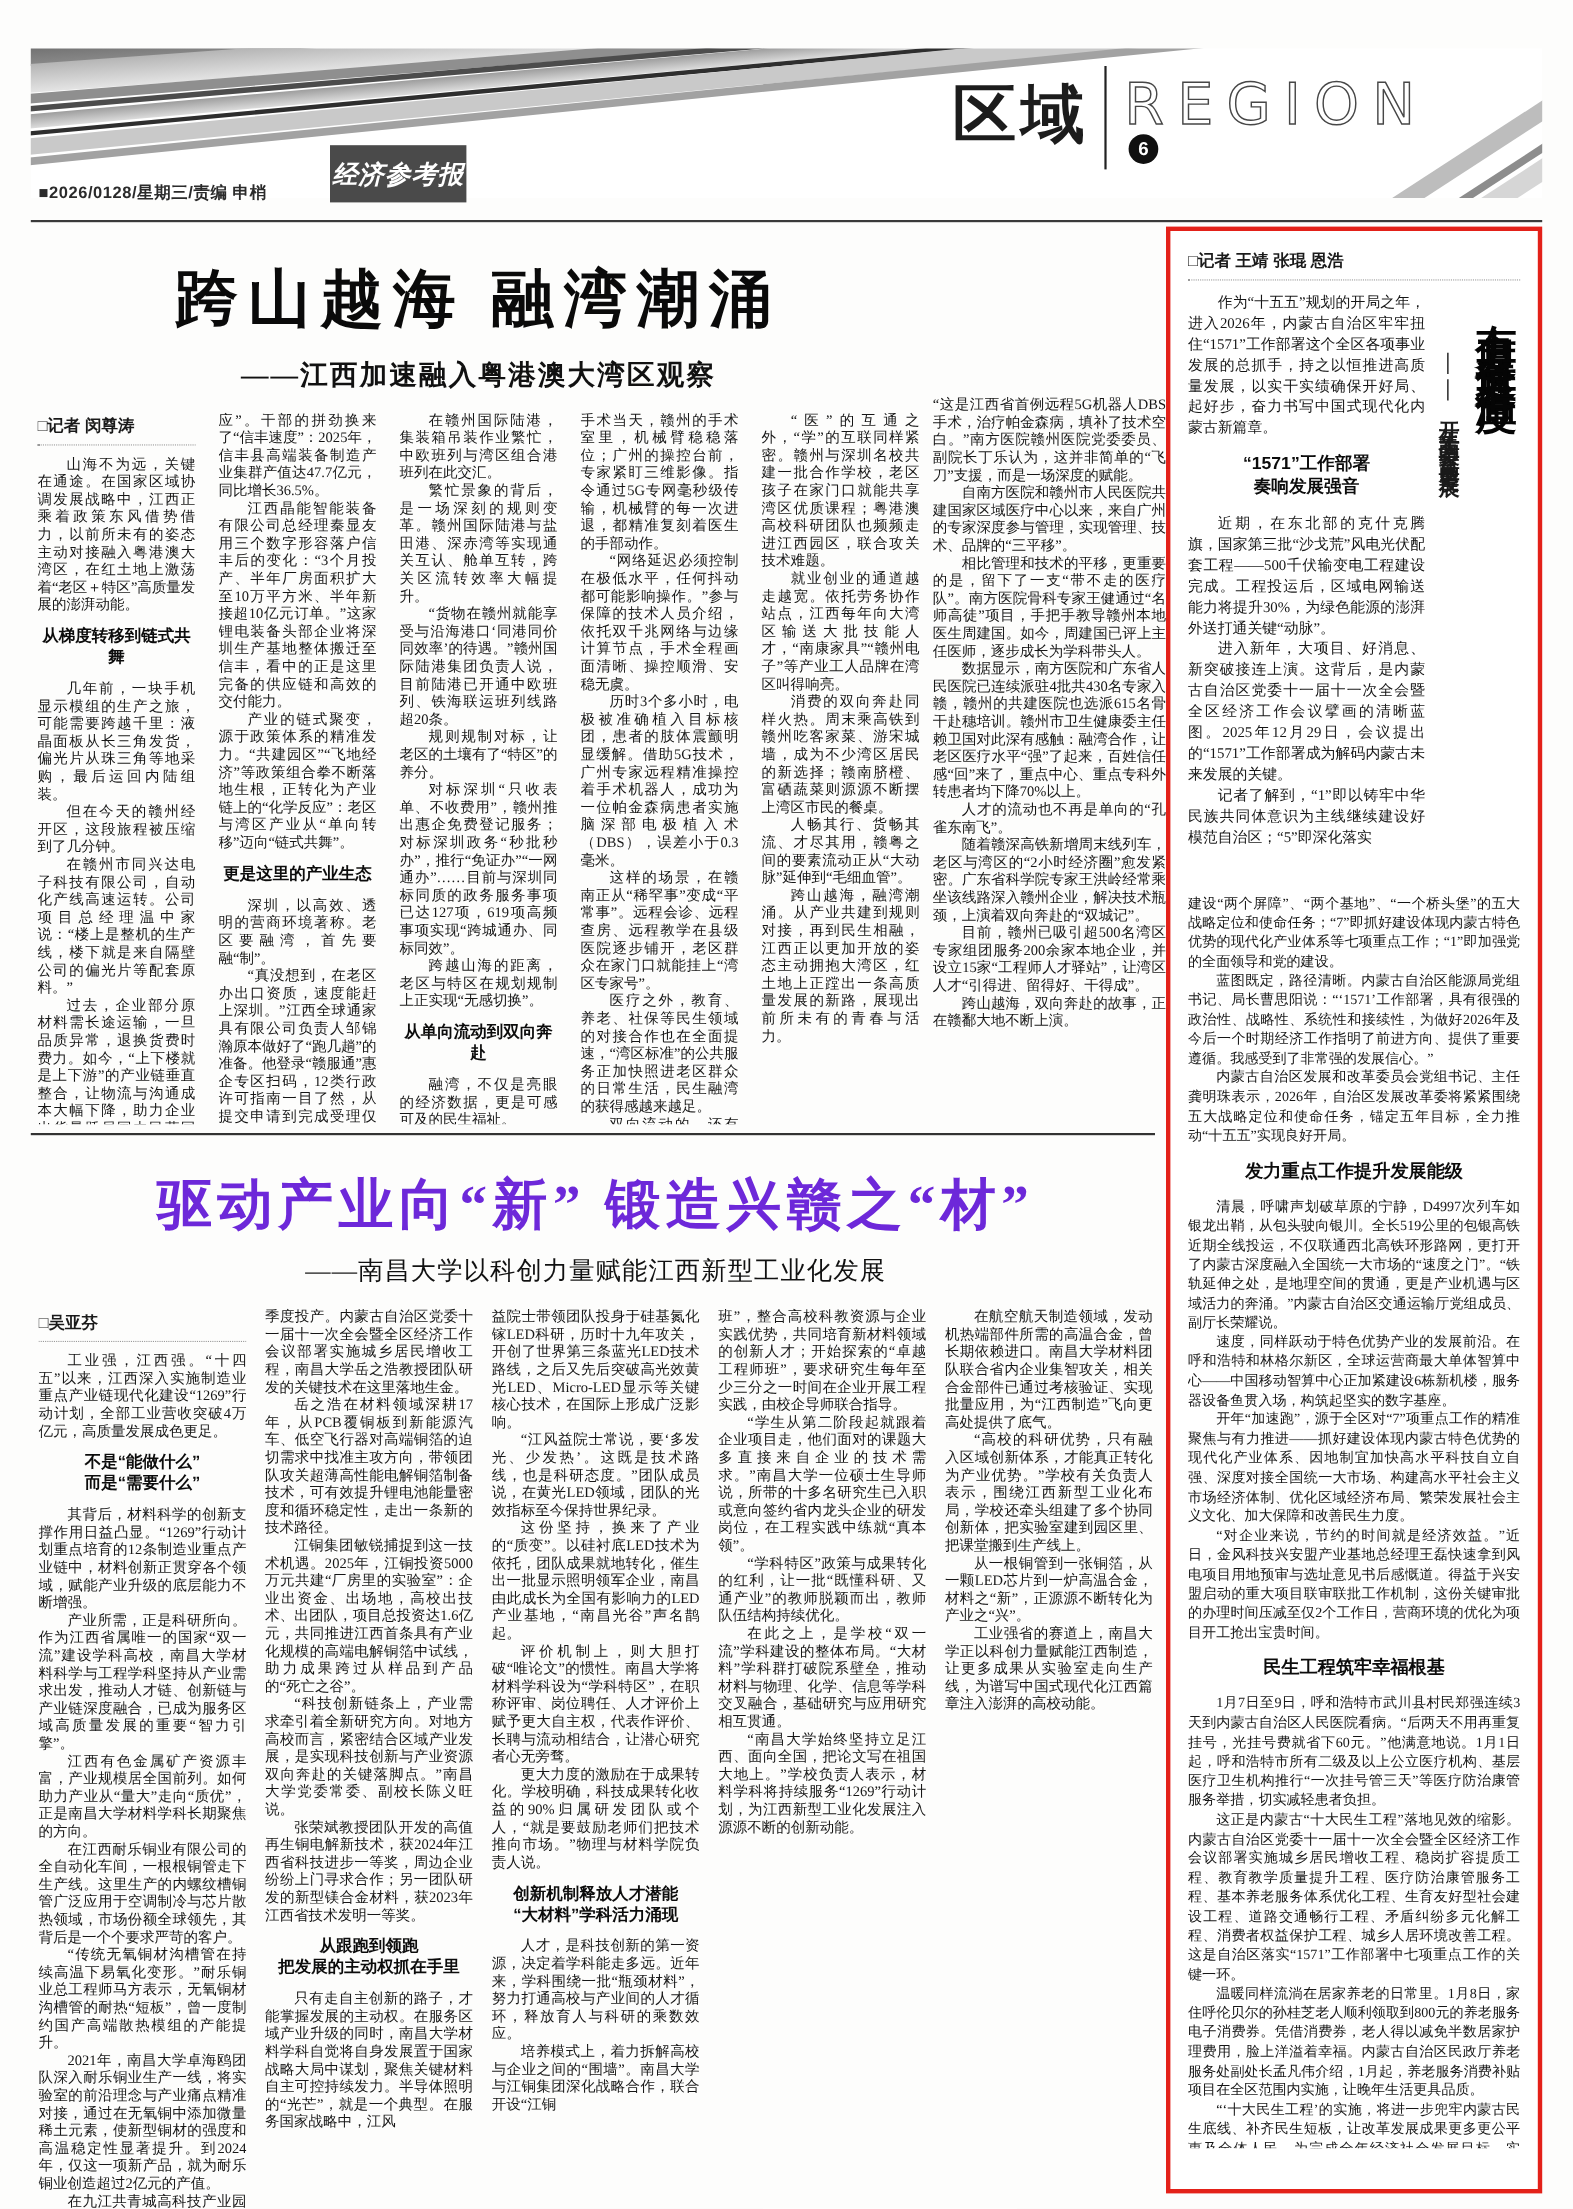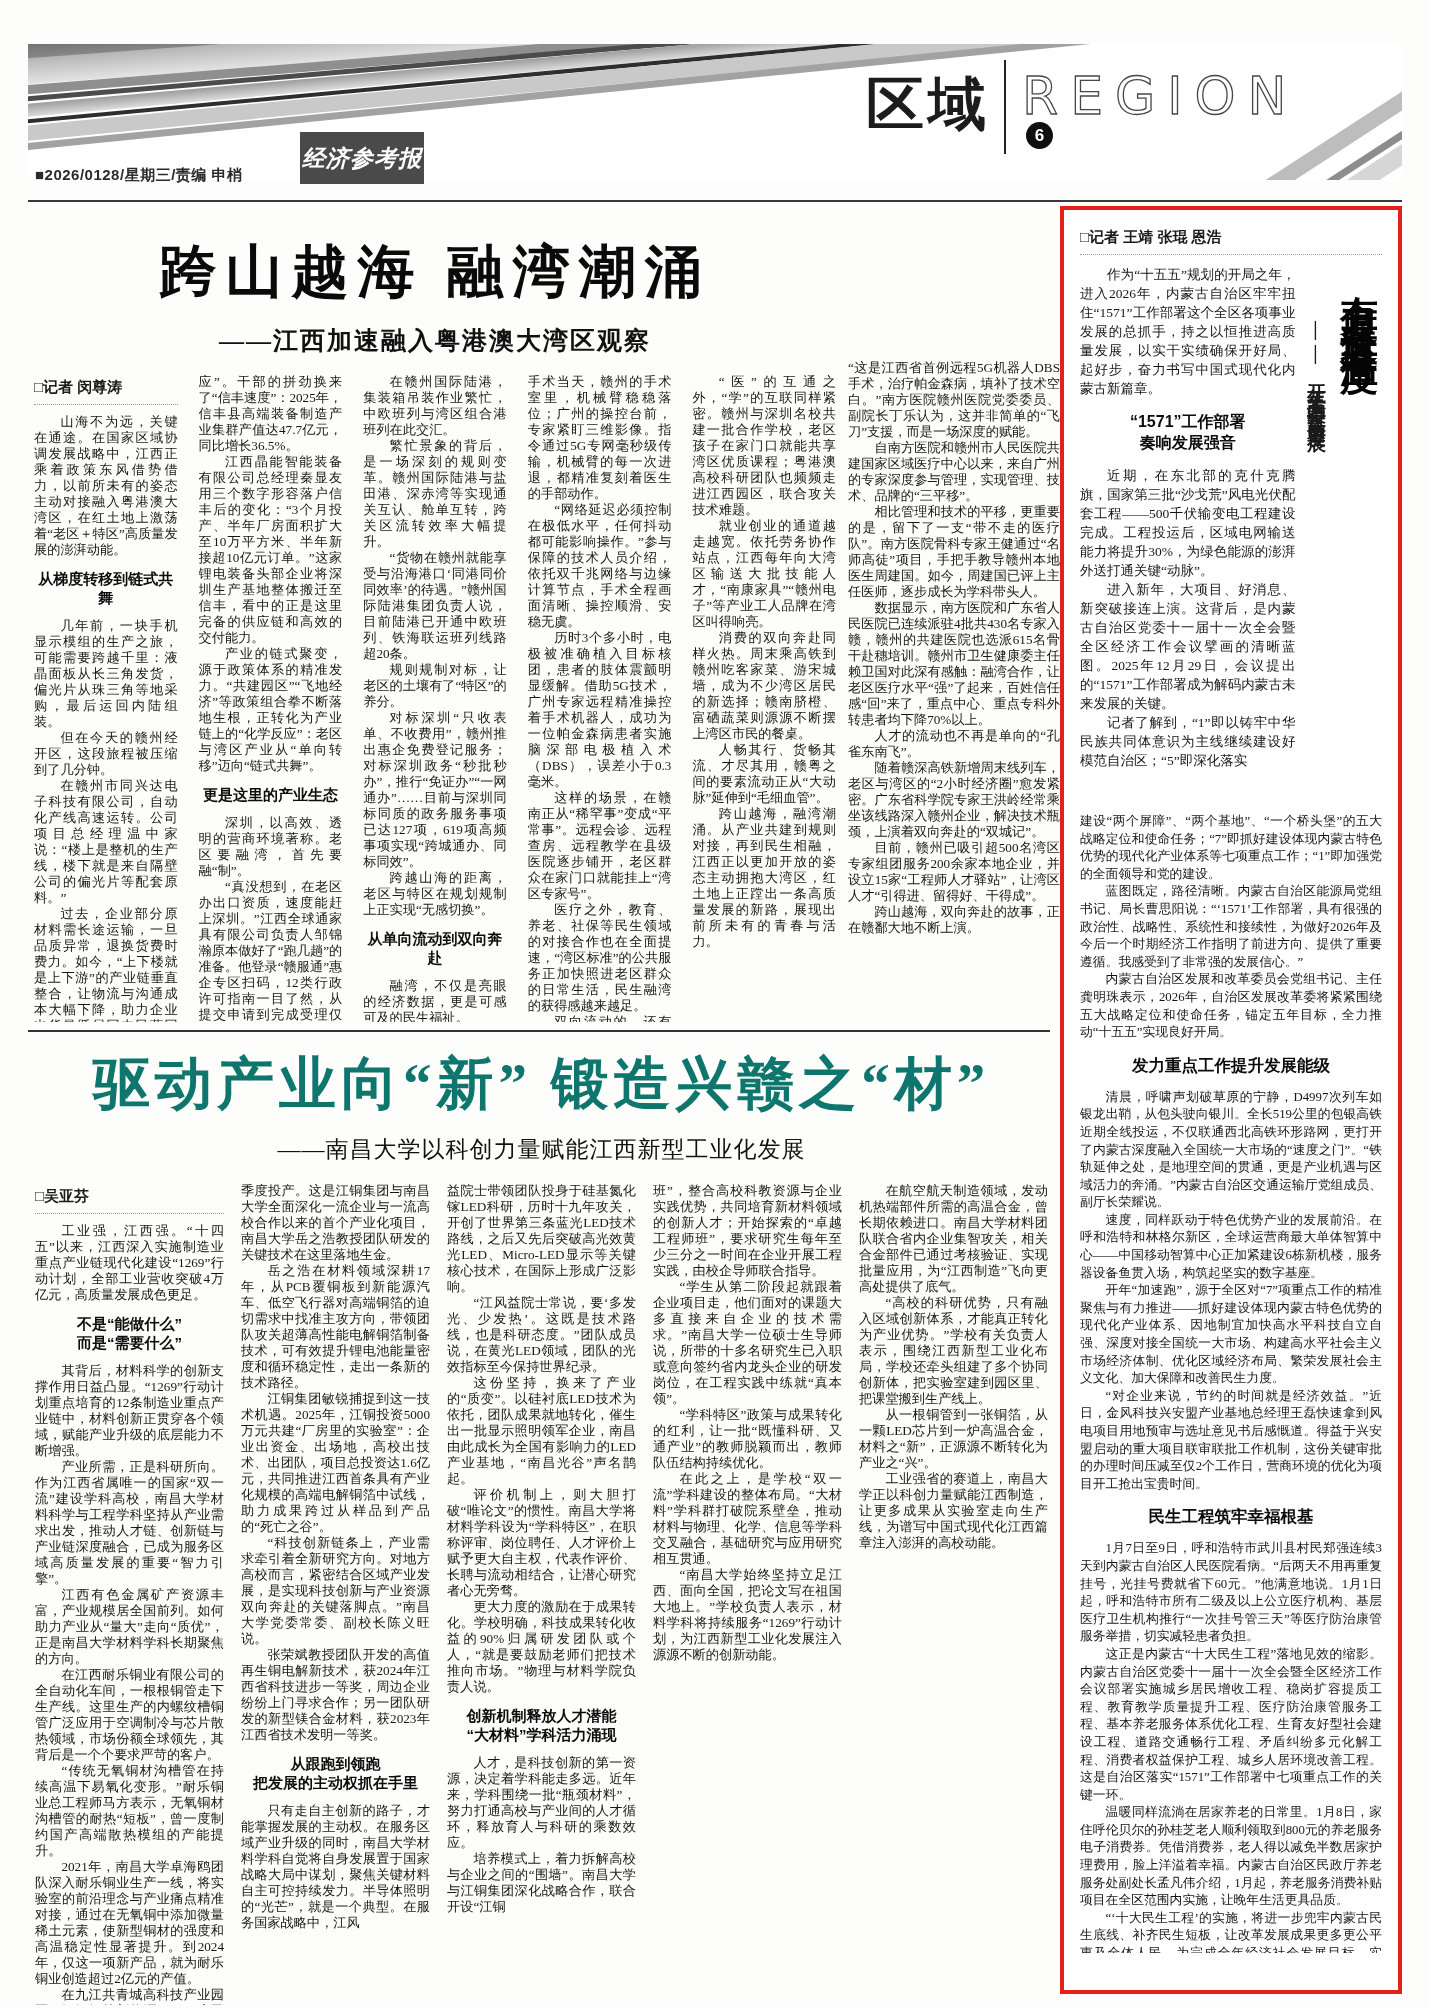--- a/index.html
+++ b/index.html
@@ -37,21 +37,21 @@
   
   .a1{position:absolute;left:34px;top:210px;width:1026px;height:812px;display:flex;}
   .a1-left{width:802px;}
   .a1-head{margin-top:24px;text-align:center;font-weight:bold;font-size:57px;letter-spacing:9px;color:#0a0a0a;}
   .a1-sub{margin-top:13px;text-align:center;font-weight:bold;font-size:25px;letter-spacing:2px;color:#111;}
   .a1-cols{display:flex;gap:21px;margin-top:17px;height:648px;overflow:hidden;}
   .a1-col6{width:212px;margin-left:12px;padding-top:150px;height:812px;overflow:hidden;box-sizing:border-box;}
   
   .divider2{position:absolute;left:28px;top:1030px;width:1022px;border-top:2px solid #333;}
   .a2{position:absolute;left:35px;top:1040px;width:1013px;height:960px;}
-  .a2-head{margin-top:6px;text-align:center;font-weight:bold;font-size:57px;letter-spacing:5px;color:#0f766e;}
+  .a2-head{margin-top:22px;text-align:center;font-weight:bold;font-size:50px;letter-spacing:5px;color:#6d28d9;}
   .a2-sub{margin-top:11px;text-align:center;font-size:23px;letter-spacing:1px;color:#111;}
   .a2-cols{display:flex;gap:17px;margin-top:18px;height:822px;overflow:hidden;}
   
   .redbox{position:absolute;left:1060px;top:206px;width:342px;height:1788px;border:4px solid #e32119;box-sizing:border-box;background:#fff;padding:14px 16px;overflow:hidden;}
   .rb-upper{display:flex;margin-top:10px;height:540px;overflow:hidden;}
   .rb-upper-text{flex:1 1 0;overflow:hidden;padding-right:4px;}
   .rb-upper-text p.body{font-size:13.5px;line-height:19px;}
   .rb-upper-text .subhead{font-size:16px;line-height:21px;margin:13px 0;}
   .rb-vsub{writing-mode:vertical-rl;font-size:19px;font-weight:bold;letter-spacing:5px;padding-top:56px;margin-left:4px;color:#1a1a1a;}
   .rb-vtitle{writing-mode:vertical-rl;font-size:38px;font-weight:bold;letter-spacing:4px;line-height:1.25;margin-left:5px;color:#050505;}
@@ -160,21 +160,21 @@
 而是“需要什么”</div>
         <p class="body">其背后，材料科学的创新支撑作用日益凸显。“1269”行动计划重点培育的12条制造业重点产业链中，材料创新正贯穿各个领域，赋能产业升级的底层能力不断增强。</p>
         <p class="body">产业所需，正是科研所向。作为江西省属唯一的国家“双一流”建设学科高校，南昌大学材料科学与工程学科坚持从产业需求出发，推动人才链、创新链与产业链深度融合，已成为服务区域高质量发展的重要“智力引擎”。</p>
         <p class="body">江西有色金属矿产资源丰富，产业规模居全国前列。如何助力产业从“量大”走向“质优”，正是南昌大学材料学科长期聚焦的方向。</p>
         <p class="body">在江西耐乐铜业有限公司的全自动化车间，一根根铜管走下生产线。这里生产的内螺纹槽铜管广泛应用于空调制冷与芯片散热领域，市场份额全球领先，其背后是一个个要求严苛的客户。</p>
         <p class="body">“传统无氧铜材沟槽管在持续高温下易氧化变形。”耐乐铜业总工程师马方表示，无氧铜材沟槽管的耐热“短板”，曾一度制约国产高端散热模组的产能提升。</p>
         <p class="body">2021年，南昌大学卓海鸥团队深入耐乐铜业生产一线，将实验室的前沿理念与产业痛点精准对接，通过在无氧铜中添加微量稀土元素，使新型铜材的强度和高温稳定性显著提升。到2024年，仅这一项新产品，就为耐乐铜业创造超过2亿元的产值。</p>
         <p class="body">在九江共青城高科技产业园区，江铜铜箔新能源项目厂房已拔地而起，预计2026年一</p>
       </div>
       <div class="col">
-        <p class="body noindent">季度投产。这是江铜集团与南昌大学全面深化一流企业与一流高校合作以来的首个产业化项目，南昌大学岳之浩教授团队研发的关键技术在这里落地生金。</p>
+        <p class="body noindent">季度投产。内蒙古自治区党委十一届十一次全会暨全区经济工作会议部署实施城乡居民增收工程，南昌大学岳之浩教授团队研发的关键技术在这里落地生金。</p>
         <p class="body">岳之浩在材料领域深耕17年，从PCB覆铜板到新能源汽车、低空飞行器对高端铜箔的迫切需求中找准主攻方向，带领团队攻关超薄高性能电解铜箔制备技术，可有效提升锂电池能量密度和循环稳定性，走出一条新的技术路径。</p>
         <p class="body">江铜集团敏锐捕捉到这一技术机遇。2025年，江铜投资5000万元共建“厂房里的实验室”：企业出资金、出场地，高校出技术、出团队，项目总投资达1.6亿元，共同推进江西首条具有产业化规模的高端电解铜箔中试线，助力成果跨过从样品到产品的“死亡之谷”。</p>
         <p class="body">“科技创新链条上，产业需求牵引着全新研究方向。对地方高校而言，紧密结合区域产业发展，是实现科技创新与产业资源双向奔赴的关键落脚点。”南昌大学党委常委、副校长陈义旺说。</p>
         <p class="body">张荣斌教授团队开发的高值再生铜电解新技术，获2024年江西省科技进步一等奖，周边企业纷纷上门寻求合作；另一团队研发的新型镁合金材料，获2023年江西省技术发明一等奖。</p>
         <div class="subhead">从跟跑到领跑
 把发展的主动权抓在手里</div>
         <p class="body">只有走自主创新的路子，才能掌握发展的主动权。在服务区域产业升级的同时，南昌大学材料学科自觉将自身发展置于国家战略大局中谋划，聚焦关键材料自主可控持续发力。半导体照明的“光芒”，就是一个典型。在服务国家战略中，江风</p>
       </div>
       <div class="col">
         <p class="body noindent">益院士带领团队投身于硅基氮化镓LED科研，历时十九年攻关，开创了世界第三条蓝光LED技术路线，之后又先后突破高光效黄光LED、Micro-LED显示等关键核心技术，在国际上形成广泛影响。</p>

